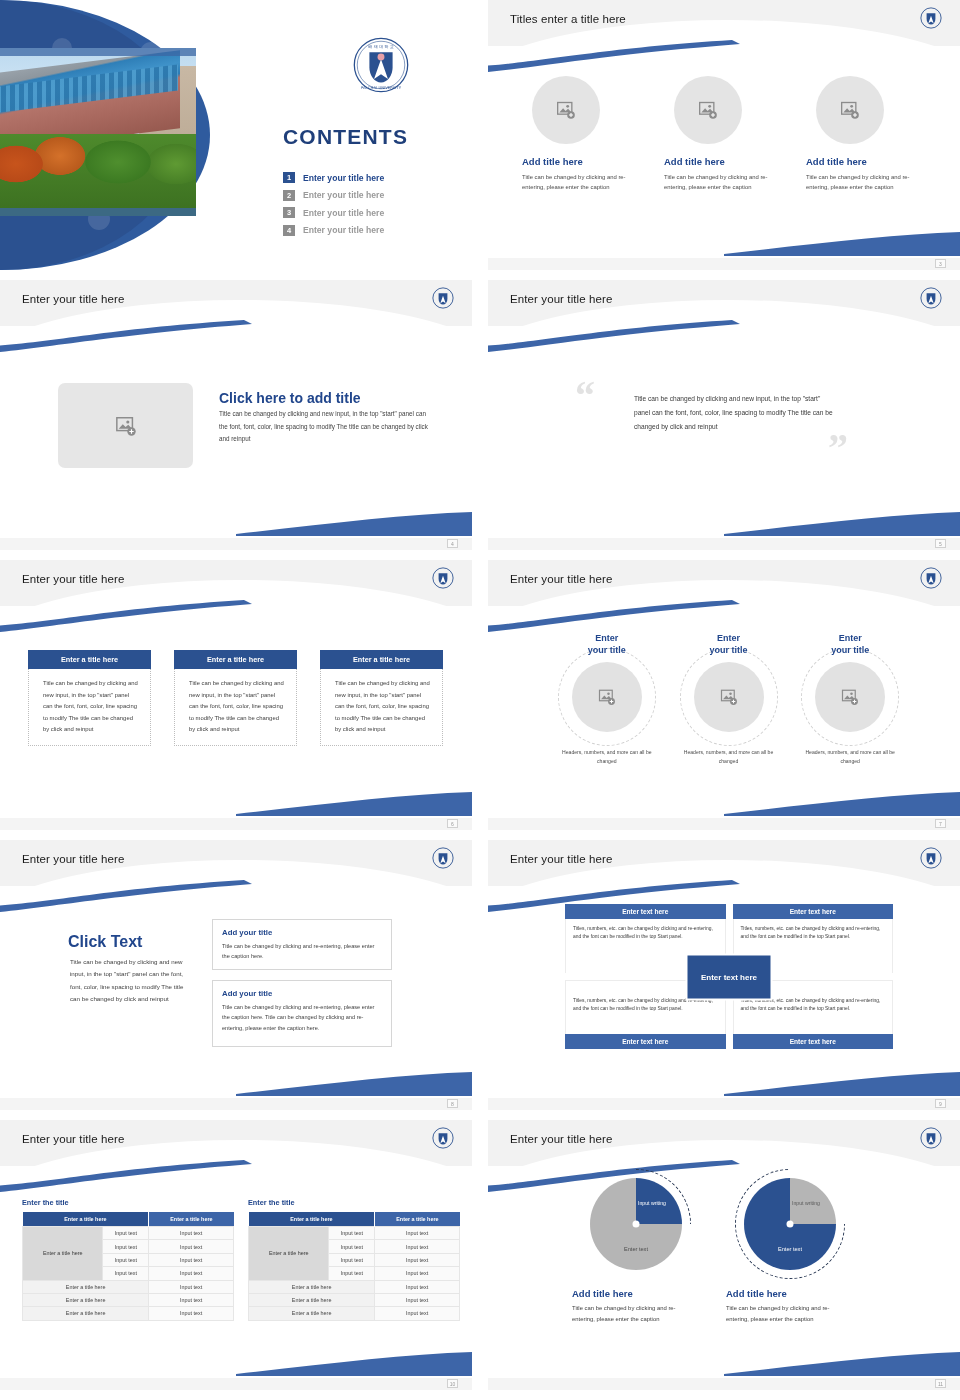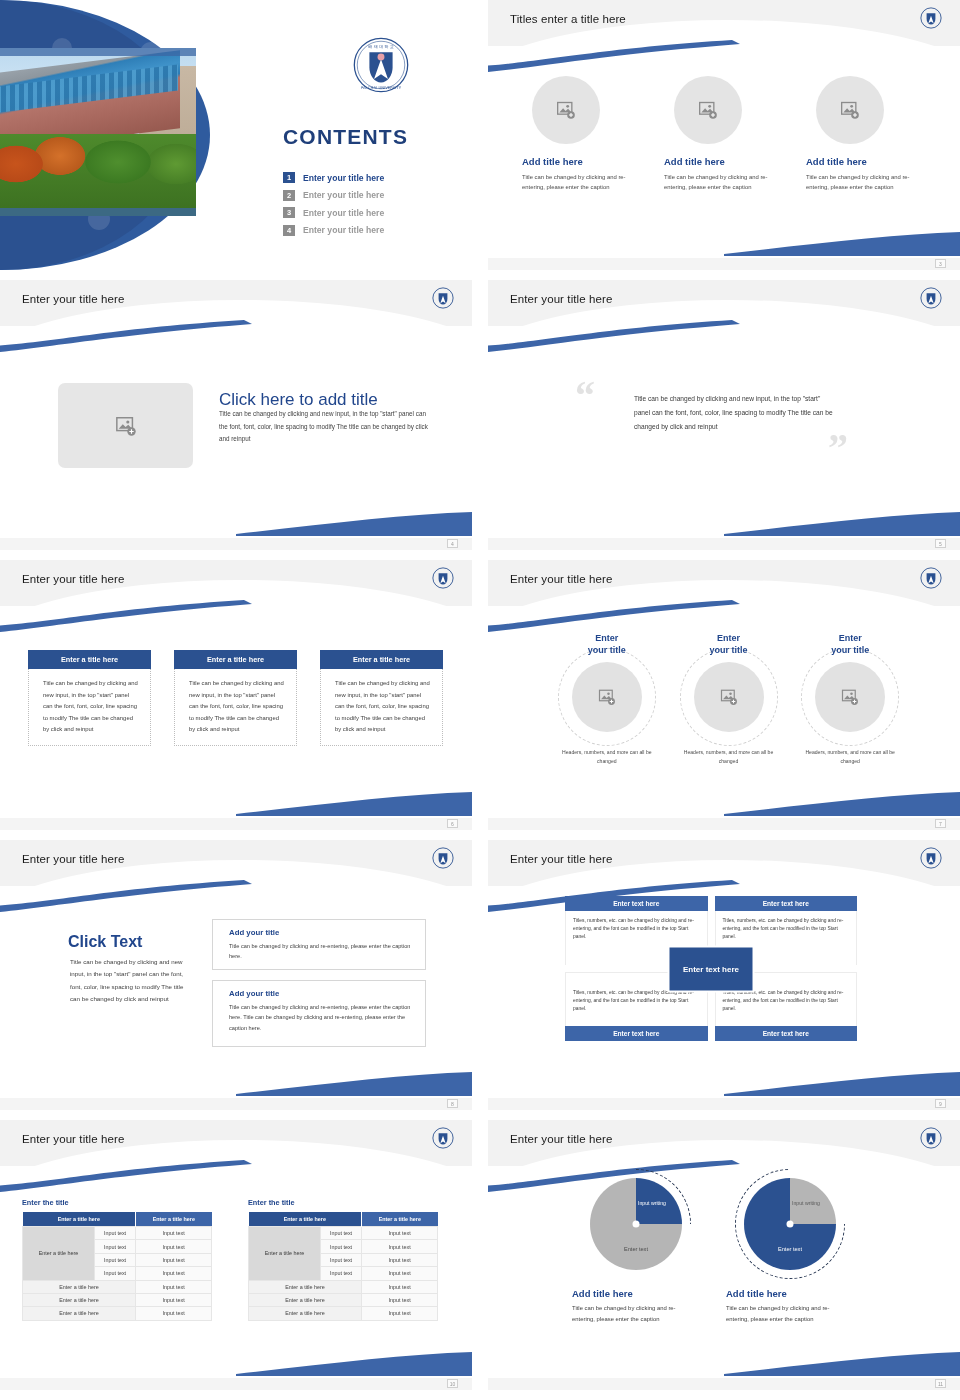--- a/index.html
+++ b/index.html
@@ -135,21 +135,21 @@
   }
   .card-title { margin-top:12px; font-size:9.5px; font-weight:bold; color:#21468c; }
   .card-body { margin-top:5px; font-size:5.9px; color:#4b4b4b; line-height:1.75; }
 
   
   .ph-box {
     position:absolute; left:58px; top:103px; width:135px; height:85px;
     background:#e6e6e6; border-radius:7px;
     display:flex; align-items:center; justify-content:center;
   }
-  .s3-title { position:absolute; left:219px; top:110px; font-size:17px; font-weight:normal; color:#21468c; }
+  .s3-title { position:absolute; left:219px; top:110px; font-size:14px; font-weight:bold; color:#21468c; }
   .s3-body  { position:absolute; left:219px; top:128px; width:216px; font-size:6.3px; color:#3f3f3f; line-height:2.0; }
 
   
   .qmark { position:absolute; font-size:40px; color:#e2e2e2; font-weight:bold; font-family:"Liberation Serif", serif; line-height:1; }
   .q-open { left:87px; top:96px; }
   .q-close { left:340px; top:148px; }
   .quote-body { position:absolute; left:146px; top:112px; width:200px; font-size:6.6px; color:#3a3a3a; line-height:2.15; }
 
   
   .box3-row { position:absolute; left:28px; top:90px; width:415px; display:flex; gap:23px; }
@@ -174,31 +174,31 @@
   .dcirc-fill {
     width:70px; height:70px; border-radius:50%; background:#e2e2e2;
     display:flex; align-items:center; justify-content:center;
   }
   .dcirc-cap { margin-top:2px; font-size:5.1px; color:#4a4a4a; line-height:1.7; }
 
   
   .yt-title { position:absolute; left:68px; top:93px; font-size:16px; font-weight:bold; color:#21468c; }
   .yt-body  { position:absolute; left:70px; top:116px; width:115px; font-size:6.2px; color:#3f3f3f; line-height:2.0; }
   .ob {
-    position:absolute; left:212px; width:214px;
+    position:absolute; left:212px; width:180px;
     border:1px solid #d6d6d6;
-    padding:8px 12px 10px 16px;
+    padding:8px 12px 10px 9px;
   }
   .ob1 { top:79px; height:51px; }
   .ob2 { top:140px; height:67px; }
   .ob-ttl { font-size:7.8px; font-weight:bold; color:#21468c; }
   .ob-body { margin-top:4px; font-size:5.6px; color:#3f3f3f; line-height:1.85; }
 
   
-  .quad-wrap { position:absolute; left:77px; top:56px; width:292px; }
+  .quad-wrap { position:absolute; left:77px; top:64px; width:328px; }
   .quad-grid { display:grid; grid-template-columns:1fr 1fr; gap:7px; }
   .quad-cell { width:100%; }
   .qbar {
     background:#3d65a8; color:#fff; font-size:6.6px; font-weight:bold;
     text-align:center; padding:4px 0;
   }
   .qtext {
     border:1px solid #ececec; border-top:none;
     font-size:4.9px; color:#3a3a3a; line-height:1.65; padding:6px 7px 16px 7px;
     min-height:54px;
@@ -206,21 +206,21 @@
   .qtext-top { border-bottom:none; }
   .qtext-bot { border:1px solid #ececec; border-bottom:none; padding:16px 7px 6px 7px; }
   .quad-center {
     position:absolute; left:50%; top:50%; transform:translate(-50%,-50%);
     width:83px; height:43px; background:#2b5190; color:#fff;
     display:flex; align-items:center; justify-content:center;
     font-size:8px; font-weight:bold; box-shadow:0 0 0 2px #fff;
   }
 
   
-  .tbl-wrap { position:absolute; top:78px; width:190px; }
+  .tbl-wrap { position:absolute; top:78px; width:212px; }
   .tbl-w1 { left:22px; }
   .tbl-w2 { left:248px; }
   .tbl-cap { font-size:7.3px; font-weight:bold; color:#21468c; margin-bottom:5px; }
   table.mini { width:100%; border-collapse:collapse; font-size:5.4px; color:#444; }
   table.mini th {
     background:#2b5190; color:#fff; font-weight:bold; padding:4px 0; text-align:center;
     border-right:1px solid #ffffff; font-size:5.4px;
   }
   table.mini th:last-child { border-right:none; background:#3d65a8; }
   table.mini td { border:1px solid #e6e6e6; padding:3.2px 0; text-align:center; background:#fafafa; }

